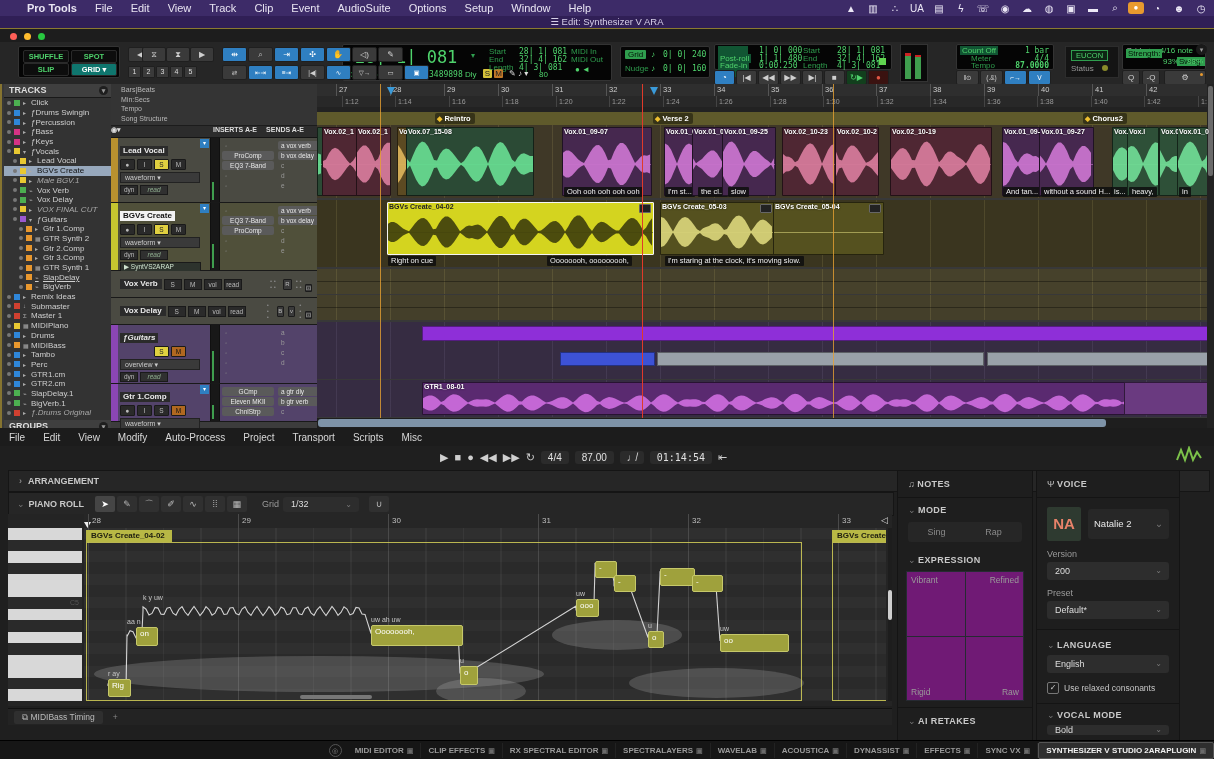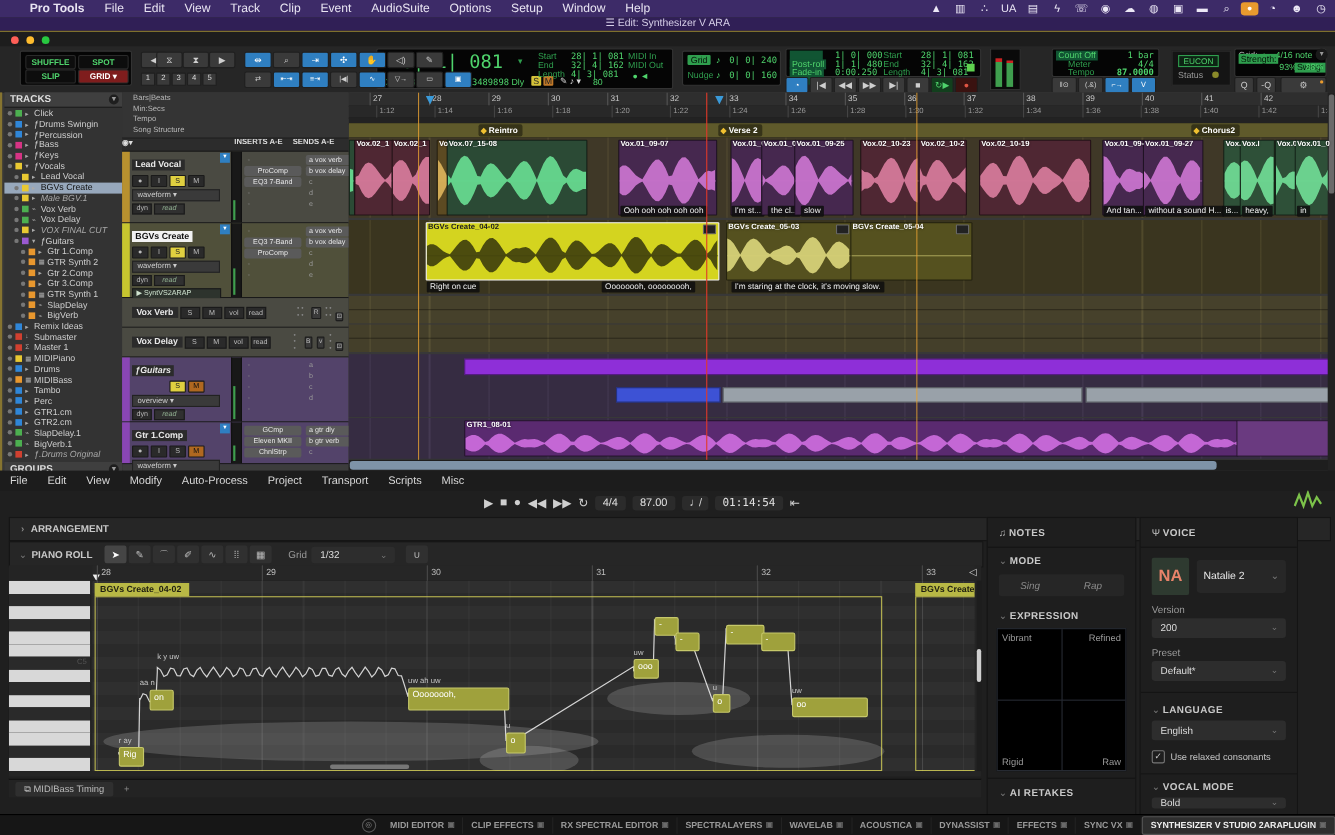--- a/index.html
+++ b/index.html
@@ -20,21 +20,21 @@
     font-size:9.5px;line-height:12px;color:#d6cfe8;}
   
   #chrome{left:0;top:28px;width:1214px;height:14px;background:#1d1d1d;border-top:1px solid #8a7a30;}
   .tl{position:absolute;top:4px;width:7px;height:7px;border-radius:50%;}
   #toolbar{left:0;top:42px;width:1214px;height:42px;background:#262626;border-bottom:1px solid #0c0c0c;font-size:8px;}
   .lcd{position:absolute;background:#050505;border:1px solid #333;border-radius:2px;}
   .grn{color:#4fd36c;} .grn-dim{color:#2f9e4e;}
   .mono{font-family:"DejaVu Sans Mono",monospace;}
   .modebtn{position:absolute;width:44px;height:11px;line-height:11px;text-align:center;color:#4fd36c;
     background:#0d0d0d;border:1px solid #2a2a2a;border-radius:2px;font-size:7.5px;font-weight:bold;}
-  .modebtn.active{background:#7f1d1d;color:#fff;}
+  .modebtn.active{background:#0f766e;color:#fff;}
   .tbtn{position:absolute;height:13px;background:#3a3a3a;border:1px solid #1f1f1f;border-radius:2px;
     color:#cfcfcf;font-size:8px;line-height:13px;text-align:center;}
   .tbtn.blue{background:#2f7fc1;color:#fff;}
   .numbtn{position:absolute;width:11px;height:10px;line-height:10px;background:#3a3a3a;border:1px solid #1f1f1f;
     text-align:center;color:#ddd;font-size:7px;border-radius:1px;}
   
   #editwin{left:0;top:84px;width:1214px;height:344px;background:#383838;border-left:2px solid #867430;border-right:2px solid #867430;}
   
   #sidebar{left:2px;top:0;width:107px;height:344px;background:#333;border-right:1px solid #111;}
   .side-hdr{height:13px;background:#3f3f3f;border-bottom:1px solid #191919;color:#ddd;font-weight:bold;
@@ -154,21 +154,21 @@
   #sv-phon{position:absolute;left:8px;top:280px;width:884px;height:16px;background:#232323;border-top:1px solid #111;
     display:flex;align-items:center;font-size:8.5px;color:#bbb;}
   #sv-phon .tab{background:#2f2f2f;padding:1px 8px;border-radius:2px;margin-left:6px;}
   #sv-phon .plus{margin-left:10px;color:#888;}
   .sv-panel{position:absolute;top:42px;height:270px;background:#1e1e1e;border:1px solid #141414;font-size:9px;color:#bbb;}
   .sv-sec{font-size:9px;font-weight:bold;color:#c9c9c9;letter-spacing:.4px;}
   .chev{color:#777;}
   .svdrop{background:#2d2d2d;border-radius:3px;height:18px;line-height:18px;padding:0 8px;color:#ddd;position:relative;}
   .svdrop .dchev{position:absolute;right:7px;color:#777;font-size:8px;}
   .seg2{display:flex;background:#262626;border-radius:3px;overflow:hidden;}
-  .seg2 .sg{flex:1;text-align:center;height:20px;line-height:20px;color:#8a8a8a;font-style:italic;}
+  .seg2 .sg{flex:1;text-align:center;height:20px;line-height:20px;color:#8a8a8a;}
   
   #tabbar{left:0;top:740px;width:1214px;height:19px;background:#161616;border-top:1px solid #000;display:flex;align-items:center;font-size:8px;color:#9a9a9a;justify-content:flex-end;}
   .btab{display:flex;align-items:center;gap:3px;padding:0 7px;height:15px;line-height:15px;white-space:nowrap;font-weight:bold;border-right:1px solid #222;}
   .btab .tic{color:#6a6a6a;font-size:7px;}
   .btab.active{background:#2e2e2e;color:#f0f0f0;border:1px solid #555;border-radius:2px;}
   .tbar-circ{width:11px;height:11px;border-radius:50%;border:1px solid #555;margin:0 6px;color:#888;font-size:7px;text-align:center;line-height:11px;}
 </style>
 </head>
 <body>
 
@@ -460,21 +460,21 @@
             <span class="chip" style="background: rgb(232, 151, 46);"></span>
             <span class="gl">▸</span>
             <span class="nm">Gtr 3.Comp</span>
           </div>
           <div class="trk-row" style="padding-left: 15px;">
             <span class="dot"></span>
             <span class="chip" style="background: rgb(232, 151, 46);"></span>
             <span class="gl">▦</span>
             <span class="nm">GTR Synth 1</span>
           </div>
-          <div class="trk-row" style="padding-left: 15px;">
+          <div class="trk-row" style="padding-left: 15px; text-decoration: underline;">
             <span class="dot"></span>
             <span class="chip" style="background: rgb(232, 151, 46);"></span>
             <span class="gl">⌁</span>
             <span class="nm">SlapDelay</span>
           </div>
           <div class="trk-row" style="padding-left: 15px;">
             <span class="dot"></span>
             <span class="chip" style="background: rgb(232, 151, 46);"></span>
             <span class="gl">⌁</span>
             <span class="nm">BigVerb</span>
@@ -1153,21 +1153,21 @@
     </div>
 
     <div class="sv-panel" style="left:897px;width:134px">
       <div style="padding:8px 10px;border-bottom:1px solid #141414"><span>♫</span> <span class="sv-sec">NOTES</span></div>
       <div style="padding:7px 10px 2px"><span class="chev">⌄</span> <span class="sv-sec">MODE</span></div>
       <div class="seg2" style="margin:5px 10px" id="modeopts">
           <span class="sg">Sing</span>
           <span class="sg">Rap</span>
         </div>
       <div style="padding:8px 10px 2px"><span class="chev">⌄</span> <span class="sv-sec">EXPRESSION</span></div>
-      <div style="position:relative;margin:4px 8px;height:128px;background:#000000;border:1px solid #262a32">
+      <div style="position:relative;margin:4px 8px;height:128px;background:#701a75;border:1px solid #262a32">
         <div style="position:absolute;left:50%;top:0;bottom:0;width:1px;background:#262a32"></div>
         <div style="position:absolute;top:50%;left:0;right:0;height:1px;background:#262a32"></div>
         <span class="abs" style="left:4px;top:3px;font-size:8.5px;color:#9a9a9a">Vibrant</span>
         <span class="abs" style="right:4px;top:3px;font-size:8.5px;color:#9a9a9a">Refined</span>
         <span class="abs" style="left:4px;bottom:3px;font-size:8.5px;color:#9a9a9a">Rigid</span>
         <span class="abs" style="right:4px;bottom:3px;font-size:8.5px;color:#9a9a9a">Raw</span>
       </div>
       <div style="padding:8px 10px 2px;border-top:1px solid #141414;margin-top:6px"><span class="chev">⌄</span> <span class="sv-sec">AI RETAKES</span></div>
     </div>
 

